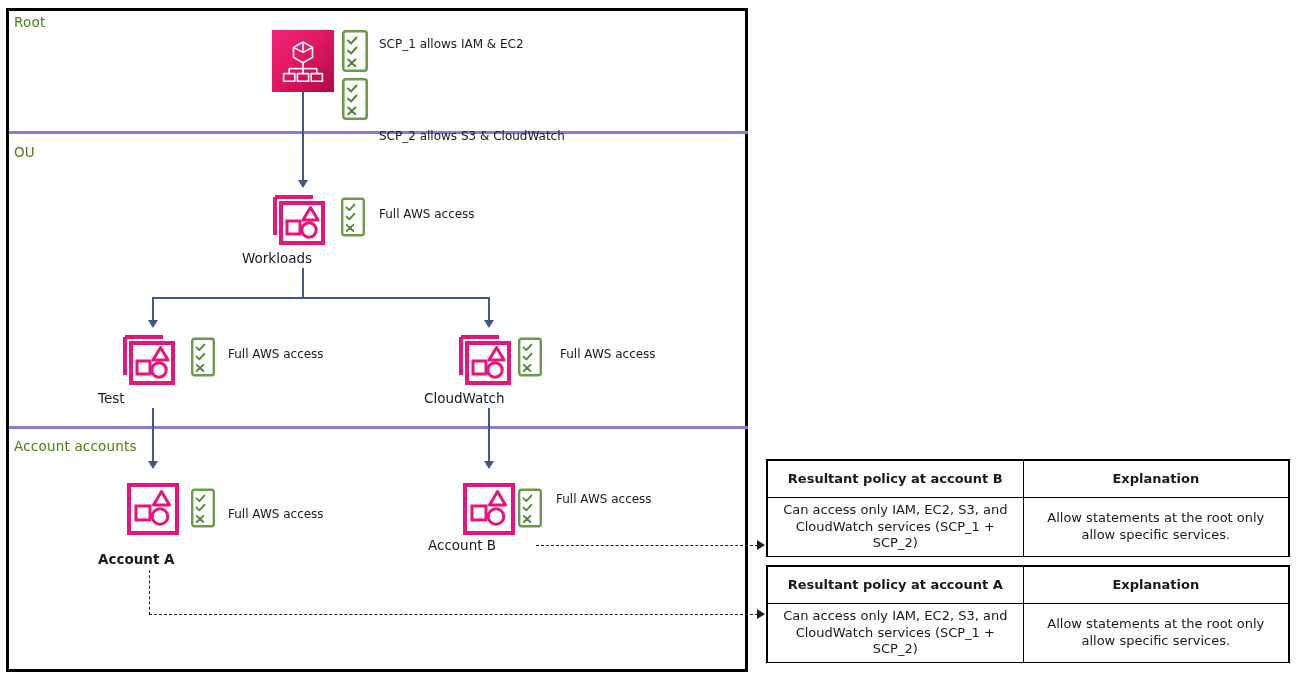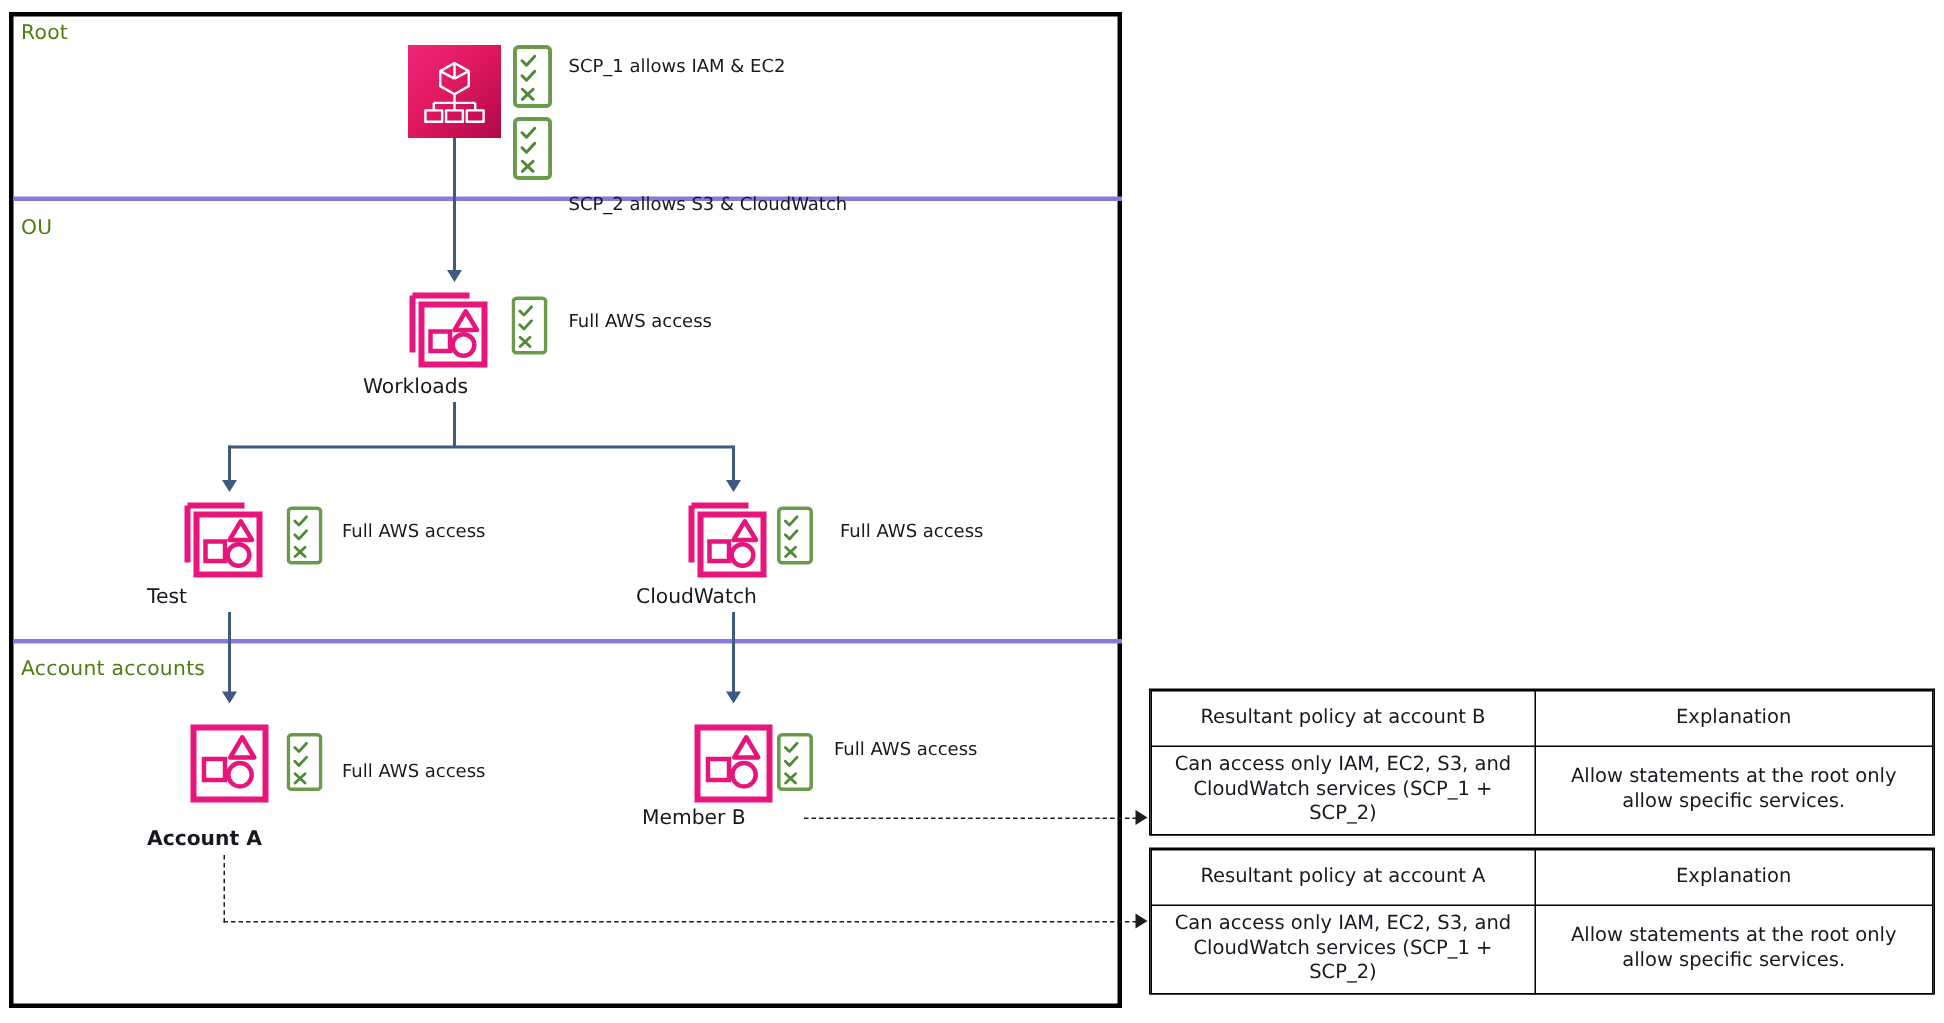--- a/index.html
+++ b/index.html
@@ -67,21 +67,21 @@
   
   .res-table{
     position:absolute;border:1.6px solid #000;box-sizing:border-box;
     background:#fff;border-collapse:collapse;
   }
   .res-table table{border-collapse:collapse;width:100%;height:100%;table-layout:fixed;}
   .res-table th,.res-table td{
     border:1.4px solid #000;text-align:center;vertical-align:middle;
     font-size:13px;line-height:1.28;padding:4px 8px;color:#16191f;
   }
-  .res-table th{font-weight:normal;height:28px;}
+  .res-table th{font-weight:bold;height:28px;}
   .res-table td{font-weight:normal;}
   .col-a{width:49%;}
   .col-b{width:51%;border-radius:15px;}
 </style>
 </head>
 <body>
 
 <div class="canvas">
 
   <div class="org-box"></div>
@@ -256,21 +256,21 @@
     <svg width="24" height="40" viewBox="0 0 26 42" aria-hidden="true">
       <rect x="1.3" y="1.3" width="23.4" height="39.4" rx="2.4" ry="2.4" fill="#ffffff" stroke="#6a9b4b" stroke-width="2.6"></rect>
       <g stroke="#4e8a33" stroke-width="2" fill="none" stroke-linecap="round" stroke-linejoin="round">
         <path d="M6 10.5 L9 13.5 L14.5 7.5"></path>
         <path d="M6 20.5 L9 23.5 L14.5 17.5"></path>
         <path d="M6.2 29.5 L13.4 36.2 M13.4 29.5 L6.2 36.2"></path>
       </g>
     </svg>
   </div>
   <div class="access-label" style="left:556px;top:492px;">Full AWS access</div>
-  <div class="node-label" style="left:428px;top:537px;width:120px;">Member B</div>
+  <div class="node-label" style="left:428px;top:537px;width:120px;">Account B</div>
 
   <div class="dash h" style="left:536px;top:545px;width:222px;"></div>
   <div class="dash-arrow" style="left:757px;top:540px;"></div>
 
   <div class="dash v" style="left:149px;top:570px;height:45px;"></div>
   <div class="dash h" style="left:149px;top:614px;width:609px;"></div>
   <div class="dash-arrow" style="left:757px;top:609px;"></div>
 
   <div class="res-table" style="left:766px;top:459px;width:524px;height:98px;">
     <table>

